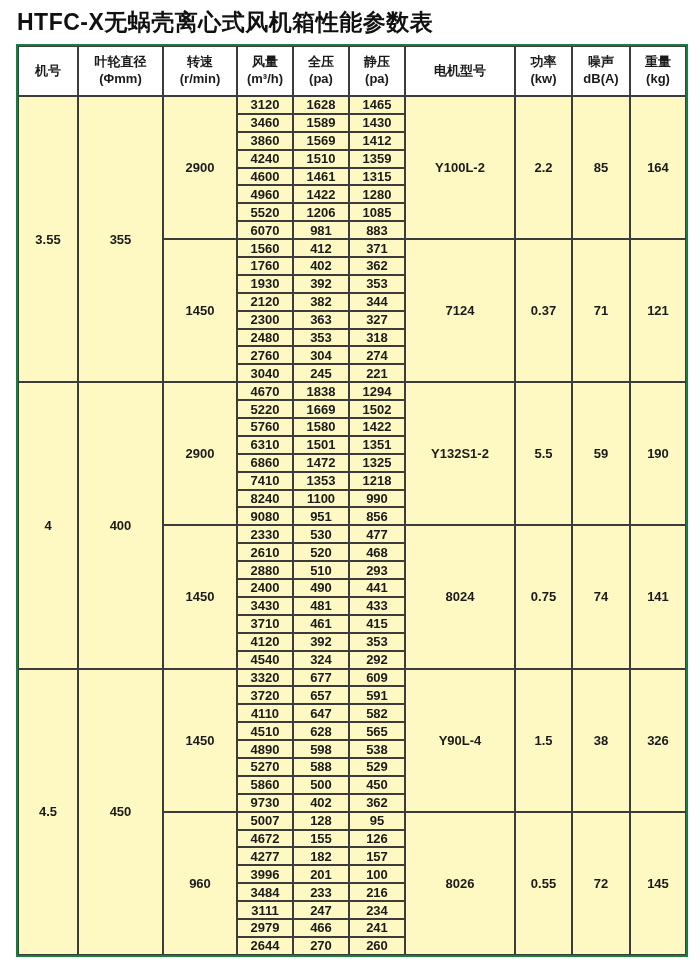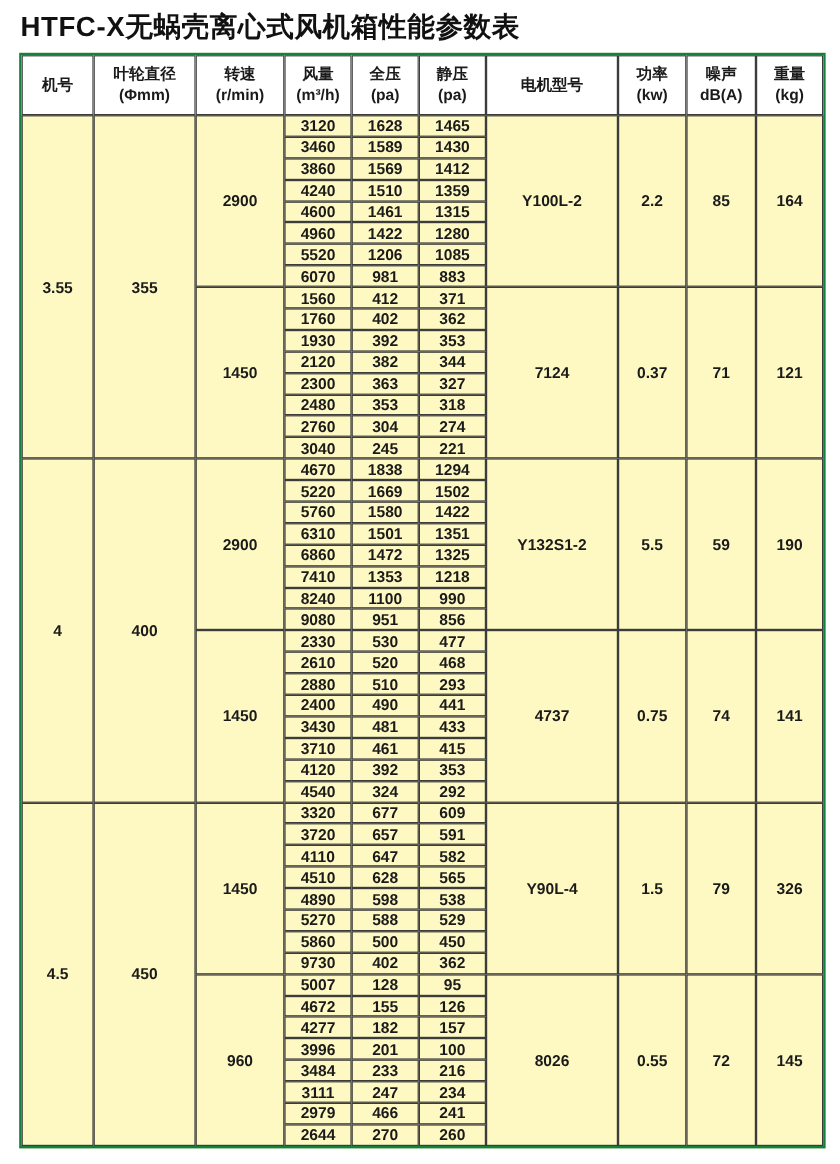--- a/index.html
+++ b/index.html
@@ -265,21 +265,21 @@
         <tr>
           <td class="c-flow">9080</td>
           <td class="c-tp">951</td>
           <td class="c-sp">856</td>
         </tr>
         <tr>
           <td class="c-speed" rowspan="8">1450</td>
           <td class="c-flow">2330</td>
           <td class="c-tp">530</td>
           <td class="c-sp">477</td>
-          <td class="c-motor" rowspan="8">4737</td>
+          <td class="c-motor" rowspan="8">8024</td>
           <td class="c-power" rowspan="8">0.75</td>
           <td class="c-noise" rowspan="8">74</td>
           <td class="c-weight" rowspan="8">141</td>
         </tr>
         <tr>
           <td class="c-flow">2610</td>
           <td class="c-tp">520</td>
           <td class="c-sp">468</td>
         </tr>
         <tr>
@@ -314,21 +314,21 @@
         </tr>
         <tr>
           <td class="c-model" rowspan="16">4.5</td>
           <td class="c-diameter" rowspan="16">450</td>
           <td class="c-speed" rowspan="8">1450</td>
           <td class="c-flow">3320</td>
           <td class="c-tp">677</td>
           <td class="c-sp">609</td>
           <td class="c-motor" rowspan="8">Y90L-4</td>
           <td class="c-power" rowspan="8">1.5</td>
-          <td class="c-noise" rowspan="8">79</td>
+          <td class="c-noise" rowspan="8">38</td>
           <td class="c-weight" rowspan="8">326</td>
         </tr>
         <tr>
           <td class="c-flow">3720</td>
           <td class="c-tp">657</td>
           <td class="c-sp">591</td>
         </tr>
         <tr>
           <td class="c-flow">4110</td>
           <td class="c-tp">647</td>

